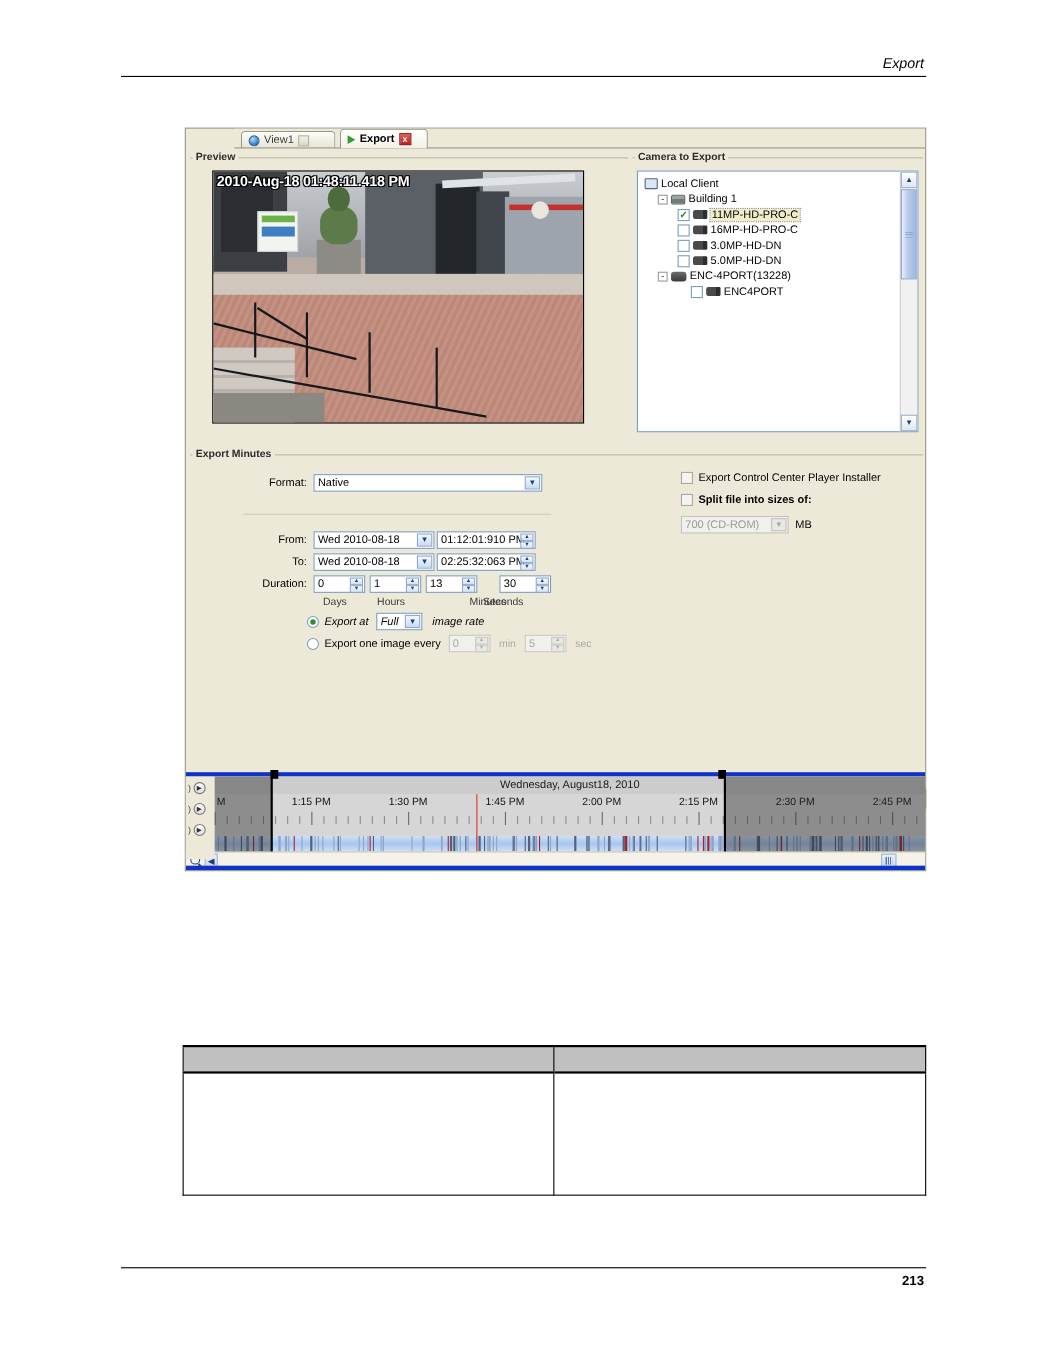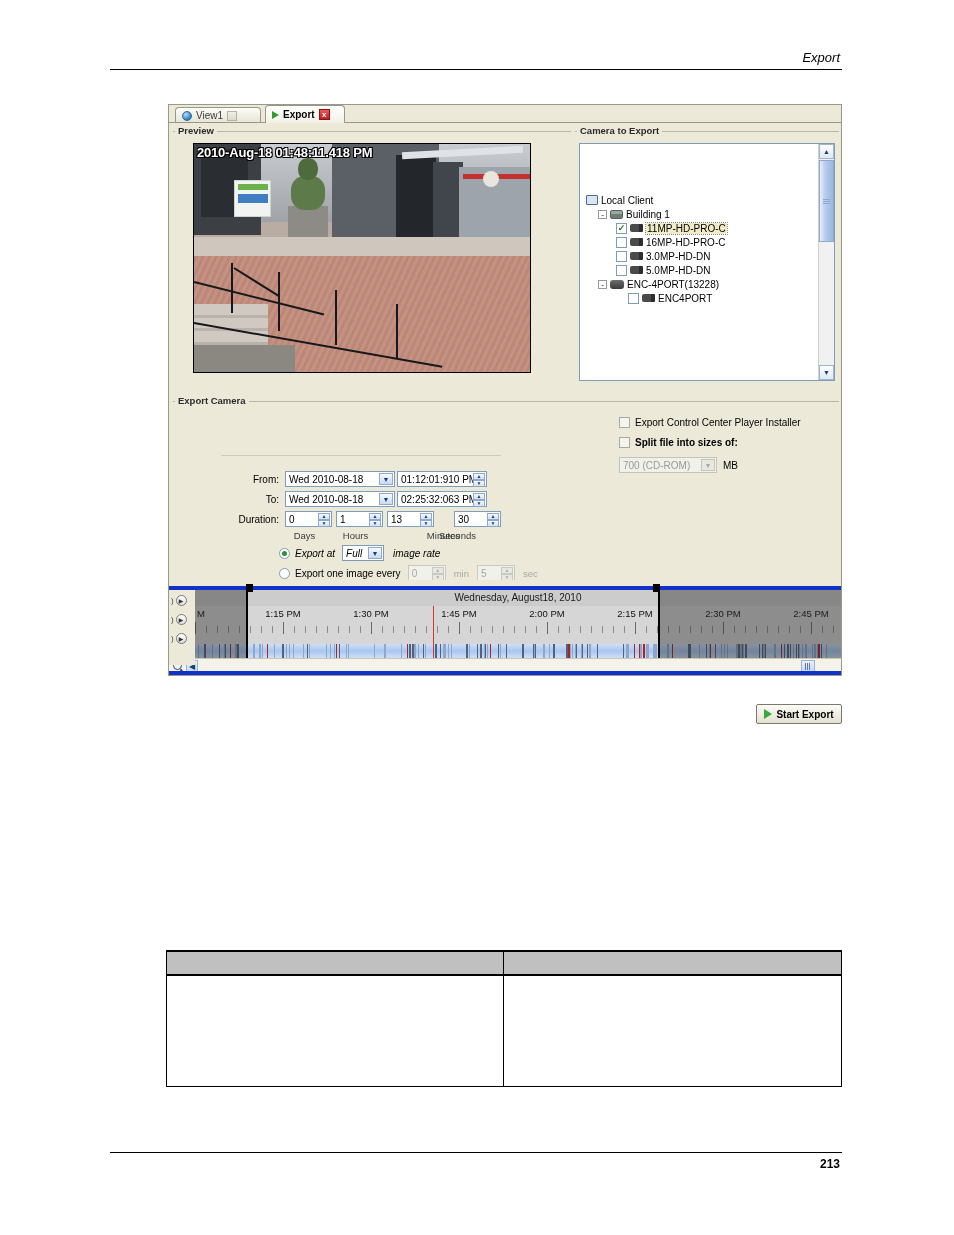--- a/index.html
+++ b/index.html
@@ -29,25 +29,26 @@
     position: absolute; left: 110px; top: 1152px; width: 732px;
   }
   .page-footer .ftr-rule { border-bottom: 1px solid #000; width: 100%; }
   .page-footer .ftr-num {
     text-align: right; font-size: 12px; font-weight: bold;
     color: #000; padding-top: 4px; padding-right: 2px;
   }
 
   
   .app-window {
-    position: absolute; left: 168px; top: 104px;
-    width: 674px; height: 572px;
+    position: absolute; left: 168px; top: 116px;
+    width: 674px; height: 676px;
     background: #ECE9D8;
     border: 1px solid #9a9a8a;
     box-sizing: border-box;
+    padding-left: 44px;
   }
 
   
   .tabstrip {
     position: relative; height: 18px;
     padding-left: 4px;
     background: #ECE9D8;
   }
   .tab {
     position: absolute; top: 2px; height: 16px;
@@ -164,21 +165,21 @@
     width: 256px; height: 238px;
     background: #fff; border: 1px solid #7f9db9;
     box-sizing: border-box; overflow: hidden;
   }
   .tree-inner { position: absolute; left: 0; top: 0; right: 16px; bottom: 0; padding: 4px 0 0 6px; }
   .tnode {
     display: flex; align-items: center; gap: 3px;
     height: 14px; font-size: 10px; color: #000;
     white-space: nowrap;
   }
-  .tnode.lvl1 { padding-left: 0; margin-top: 45px; }
+  .tnode.lvl1 { padding-left: 0; }
   .tnode.lvl2 { padding-left: 12px; }
   .tnode.lvl3 { padding-left: 30px; }
   .tnode.lvl4 { padding-left: 42px; }
   .expander {
     width: 9px; height: 9px; flex: none;
     border: 1px solid #9a9a9a; background: #fff;
     font-size: 8px; line-height: 7px; text-align: center;
     color: #000; box-sizing: border-box;
   }
   .cbox {
@@ -562,22 +563,29 @@
         <div class="sc-thumb">
             <span class="sc-grip"></span>
           </div>
         <div class="sc-btn sc-down">▼</div>
       </div>
     </div>
   </div>
 
   <div class="groupbox exopt-gb">
     <div class="gb-line"></div>
-    <div class="gb-title">Export Camera</div>
-
+    <div class="gb-title">Export Minutes</div>
+
+    <div class="field-row" style="left:0; top:18px; width:330px;">
+      <span class="flabel" style="width:106px;">Format:</span>
+      <span class="ddl" style="width:208px; margin-left:6px;">
+        <span>Native</span>
+        <span class="arrow">▼</span>
+      </span>
+    </div>
 
     <div class="sep-line" style="left:48px; top:54px; width:280px;"></div>
 
     <div class="field-row" style="left:0; top:70px; width:330px;">
       <span class="flabel" style="width:106px;">From:</span>
       <span class="ddl" style="width:110px; margin-left:6px;">
         <span>Wed 2010-08-18</span>
         <span class="arrow">▼</span>
       </span>
       <span class="txtf" style="width:90px; margin-left:2px;">

